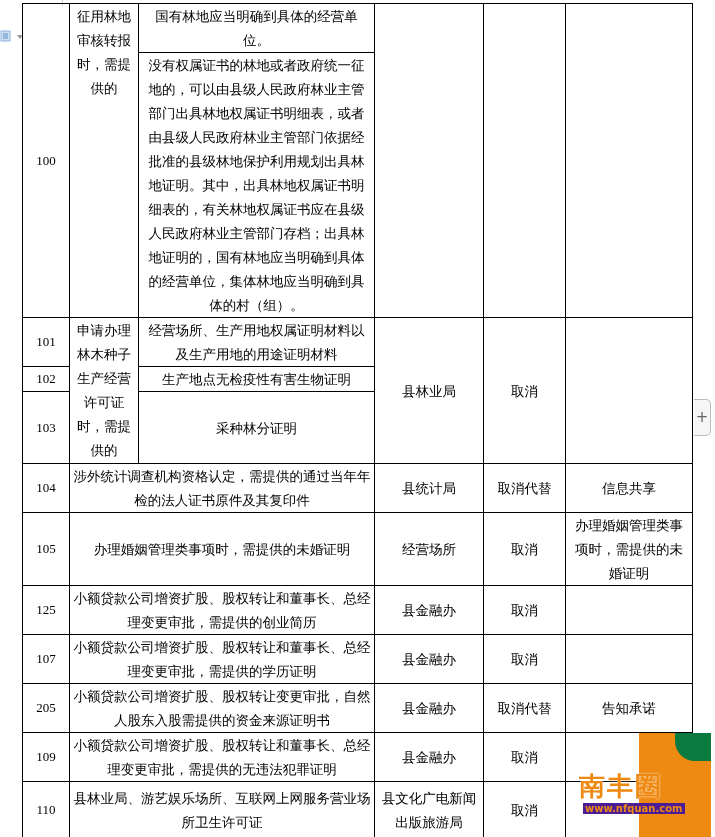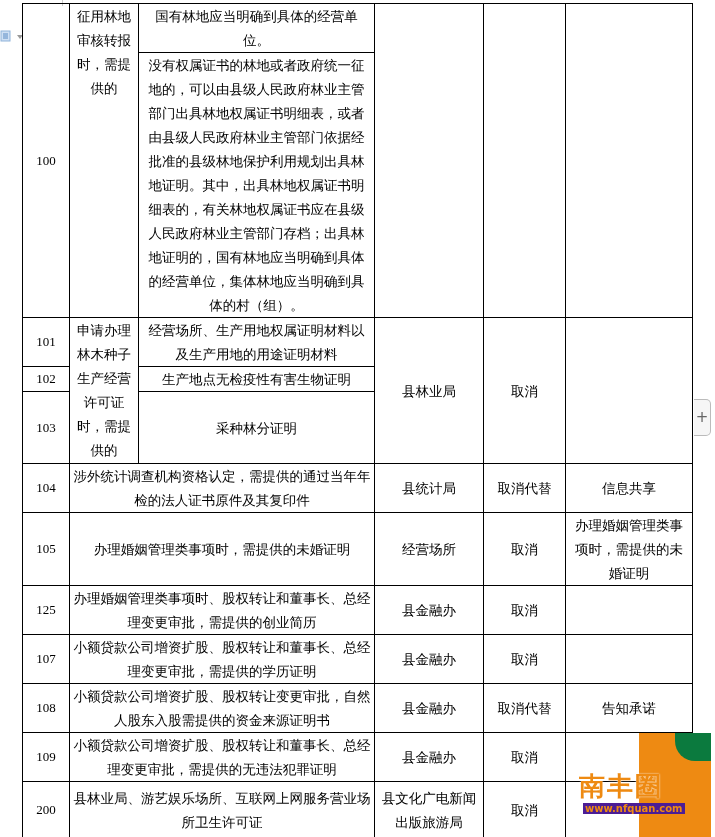--- a/index.html
+++ b/index.html
@@ -90,52 +90,52 @@
     <tr style="height:73px">
       <td class="num">105</td>
       <td colspan="2">办理婚姻管理类事项时，需提供的未婚证明</td>
       <td>经营场所</td>
       <td>取消</td>
       <td>办理婚姻管理类事项时，需提供的未婚证明</td>
     </tr>
 
     <tr style="height:48px">
       <td class="num">125</td>
-      <td colspan="2">办理婚姻管理类事项时、股权转让和董事长、总经理变更审批，需提供的创业简历</td>
+      <td colspan="2">小额贷款公司增资扩股、股权转让和董事长、总经理变更审批，需提供的创业简历</td>
       <td>县金融办</td>
       <td>取消</td>
       <td></td>
     </tr>
 
     <tr style="height:49px">
       <td class="num">107</td>
       <td colspan="2">小额贷款公司增资扩股、股权转让和董事长、总经理变更审批，需提供的学历证明</td>
       <td>县金融办</td>
       <td>取消</td>
       <td></td>
     </tr>
 
     <tr style="height:49px">
-      <td class="num">108</td>
+      <td class="num">205</td>
       <td colspan="2">小额贷款公司增资扩股、股权转让变更审批，自然人股东入股需提供的资金来源证明书</td>
       <td>县金融办</td>
       <td>取消代替</td>
       <td>告知承诺</td>
     </tr>
 
     <tr style="height:48px">
       <td class="num">109</td>
       <td colspan="2">小额贷款公司增资扩股、股权转让和董事长、总经理变更审批，需提供的无违法犯罪证明</td>
       <td>县金融办</td>
       <td>取消</td>
       <td></td>
     </tr>
 
     <tr style="height:57px">
-      <td class="num">200</td>
+      <td class="num">110</td>
       <td colspan="2">县林业局、游艺娱乐场所、互联网上网服务营业场所卫生许可证</td>
       <td>县文化广电新闻出版旅游局</td>
       <td>取消</td>
       <td></td>
     </tr>
   </tbody>
 </table>
 
 <div class="plus-tab">+</div>
 

